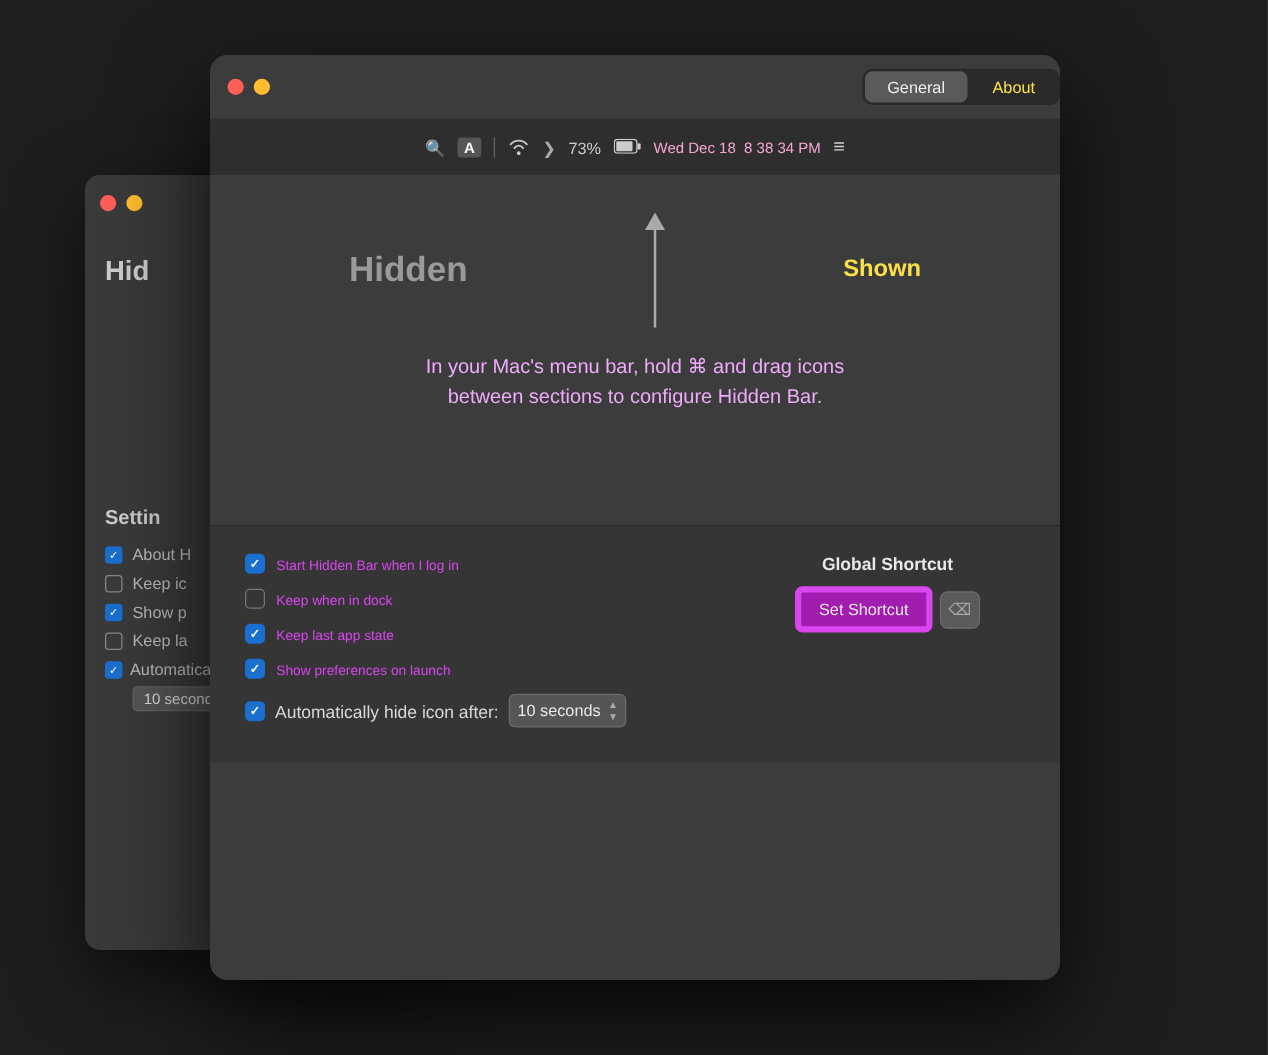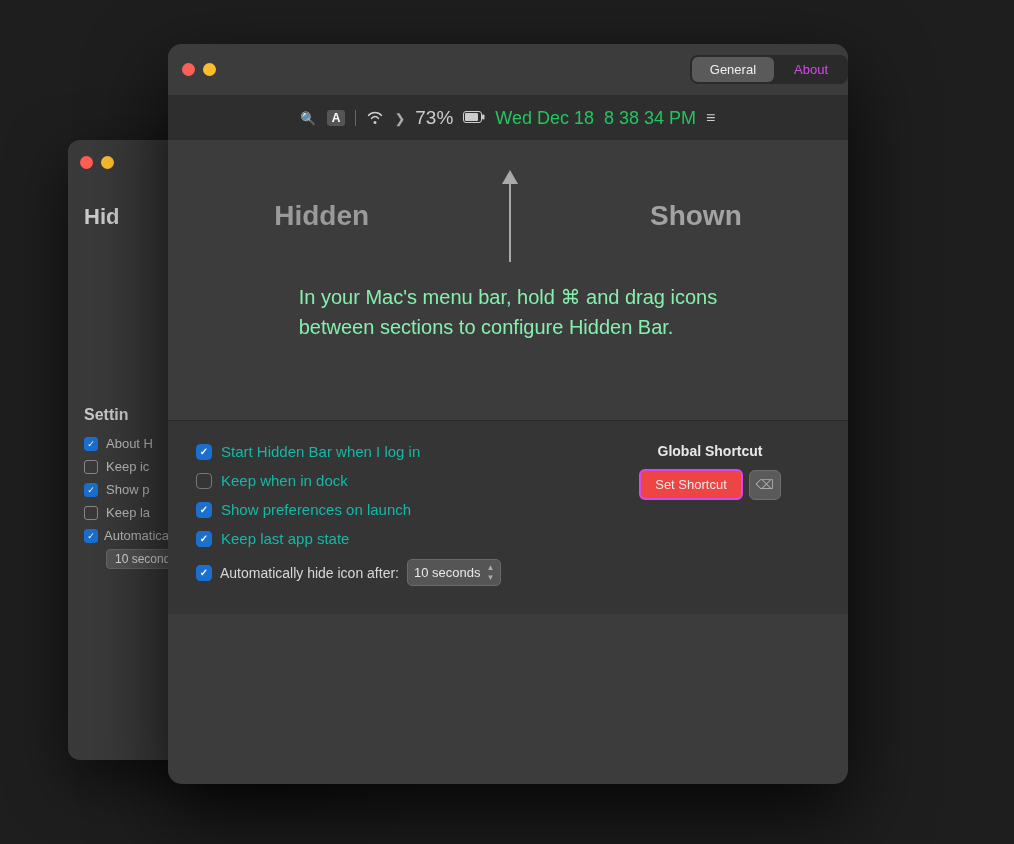--- a/index.html
+++ b/index.html
@@ -163,21 +163,21 @@
       outline: none;
     }
 
     .tab-btn.active {
       background: #5a5a5a;
       color: #f0f0f0;
     }
 
     .tab-btn.inactive {
       background: transparent;
-      color: #d946ef;
+      color: #fde047;
     }
 
     
     .menu-bar-sim {
       height: 44px;
       background: #2e2e2e;
       display: flex;
       align-items: center;
       justify-content: center;
       padding: 0 20px;
@@ -211,23 +211,23 @@
       position: relative;
     }
 
     .label-hidden {
       font-size: 28px;
       font-weight: 700;
       color: #9a9a9a;
     }
 
     .label-shown {
-      font-size: 28px;
+      font-size: 19px;
       font-weight: 700;
-      color: #a3a3a3;
+      color: #fde047;
     }
 
     .arrow-up {
       display: flex;
       flex-direction: column;
       align-items: center;
       color: #aaa;
     }
 
     .arrow-shaft {
@@ -239,22 +239,23 @@
     .arrow-head {
       width: 0;
       height: 0;
       border-left: 8px solid transparent;
       border-right: 8px solid transparent;
       border-bottom: 14px solid #aaa;
       margin-bottom: -2px;
     }
 
     .instruction-text {
-      color: #86efac;
-      font-size: 20px;
+      text-align: center;
+      color: #f0abfc;
+      font-size: 16px;
       line-height: 1.5;
       margin-top: 20px;
       padding: 0 40px;
     }
 
     
     .settings-area {
       background: #353535;
       padding: 22px 28px 28px;
       flex: 1;
@@ -282,24 +283,24 @@
     .settings-right {
       width: 220px;
       display: flex;
       flex-direction: column;
       align-items: center;
       gap: 10px;
     }
 
     .checkbox-row {
       display: flex;
-      align-items: center;
+      align-items: flex-end;
       gap: 9px;
-      font-size: 15px;
-      color: #14b8a6;
+      font-size: 11px;
+      color: #d946ef;
     }
 
     .checkbox {
       width: 16px;
       height: 16px;
       border-radius: 4px;
       border: 1.5px solid #777;
       background: transparent;
       display: flex;
       align-items: center;
@@ -354,22 +355,22 @@
       color: #e8e8e8;
     }
 
     .shortcut-row {
       display: flex;
       align-items: center;
       gap: 6px;
     }
 
     .set-shortcut-btn {
-      background: #ef4444;
-      border: 2px solid #d946ef;
+      background: #a21caf;
+      border: 5px solid #d946ef;
       border-radius: 6px;
       color: #e8e8e8;
       font-size: 13px;
       font-weight: 500;
       padding: 6px 14px;
       cursor: pointer;
     }
 
     .shortcut-clear-btn {
       width: 32px;
@@ -454,29 +455,29 @@
     <span style="background:#555;border-radius:3px;padding:1px 5px;font-size:12px;color:#fff;font-weight:600;">A</span>
     <div class="divider-line"></div>
     <span>
       <svg width="18" height="14" viewBox="0 0 18 14" fill="none">
         <path d="M9 11a1.5 1.5 0 1 1 0 3 1.5 1.5 0 0 1 0-3z" fill="#ccc"></path>
         <path d="M5.5 8.5C6.5 7.2 7.7 6.5 9 6.5s2.5.7 3.5 2" stroke="#ccc" stroke-width="1.4" fill="none" stroke-linecap="round"></path>
         <path d="M2.5 5.5C4.2 3.5 6.5 2.5 9 2.5s4.8 1 6.5 3" stroke="#ccc" stroke-width="1.4" fill="none" stroke-linecap="round"></path>
       </svg>
     </span>
     <span style="color:#aaa;">❯</span>
-    <span style="color:#ccc;font-size:19px;">73%</span>
+    <span style="color:#ccc;font-size:13px;">73%</span>
     <span>
       <svg width="22" height="12" viewBox="0 0 22 12" fill="none">
         <rect x="0.5" y="0.5" width="18" height="11" rx="2.5" stroke="#ccc" stroke-width="1"></rect>
         <rect x="2" y="2" width="13" height="8" rx="1" fill="#ccc"></rect>
         <rect x="19" y="3.5" width="2.5" height="5" rx="1" fill="#ccc"></rect>
       </svg>
     </span>
-    <span style="color:#22c55e;font-size:18px;">Wed Dec 18&nbsp;&nbsp;8 38 34 PM</span>
+    <span style="color:#f9a8d4;font-size:12px;">Wed Dec 18&nbsp;&nbsp;8 38 34 PM</span>
     <span style="color:#ccc;font-size:16px;">≡</span>
   </div>
 
   <div class="preview-area">
     <div class="hidden-shown-labels">
       <span class="label-hidden">Hidden</span>
 
       <div class="arrow-up">
         <div class="arrow-head"></div>
         <div class="arrow-shaft"></div>
@@ -498,25 +499,25 @@
         <div class="checkbox-row">
           <div class="checkbox checked"></div>
           <span>Start Hidden Bar when I log in</span>
         </div>
         <div class="checkbox-row">
           <div class="checkbox"></div>
           <span>Keep when in dock</span>
         </div>
         <div class="checkbox-row">
           <div class="checkbox checked"></div>
-          <span>Show preferences on launch</span>
+          <span>Keep last app state</span>
         </div>
         <div class="checkbox-row">
           <div class="checkbox checked"></div>
-          <span>Keep last app state</span>
+          <span>Show preferences on launch</span>
         </div>
 
         <div class="auto-hide-row">
           <div class="checkbox checked"></div>
           <span>Automatically hide icon after:</span>
           <div class="stepper-select">
             <span>10 seconds</span>
             <div class="stepper-arrows">
               <span>▲</span>
               <span>▼</span>

